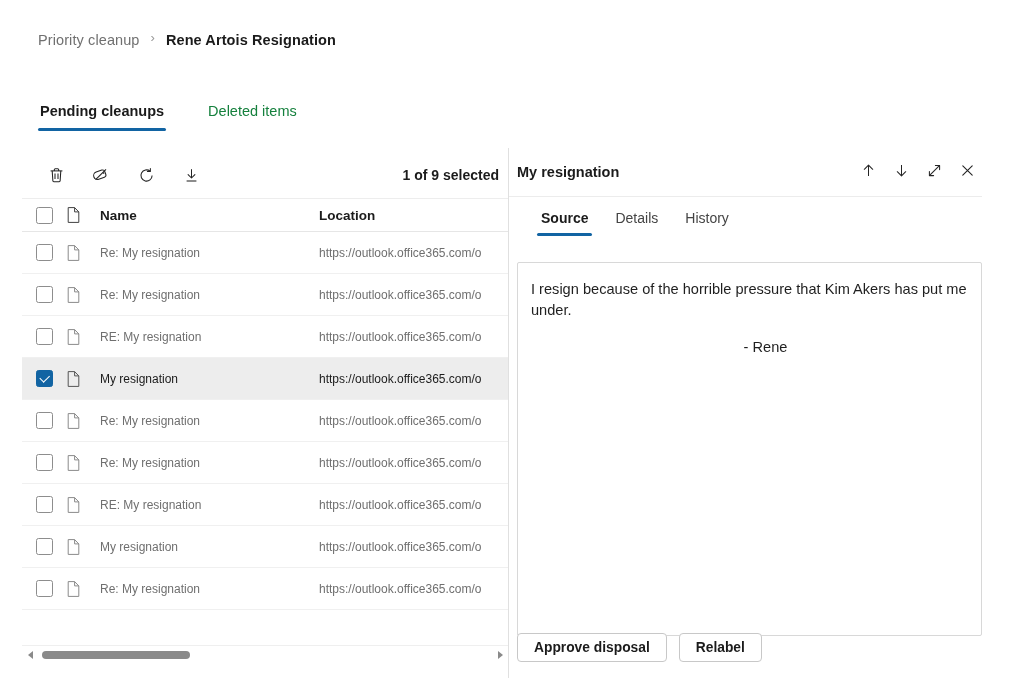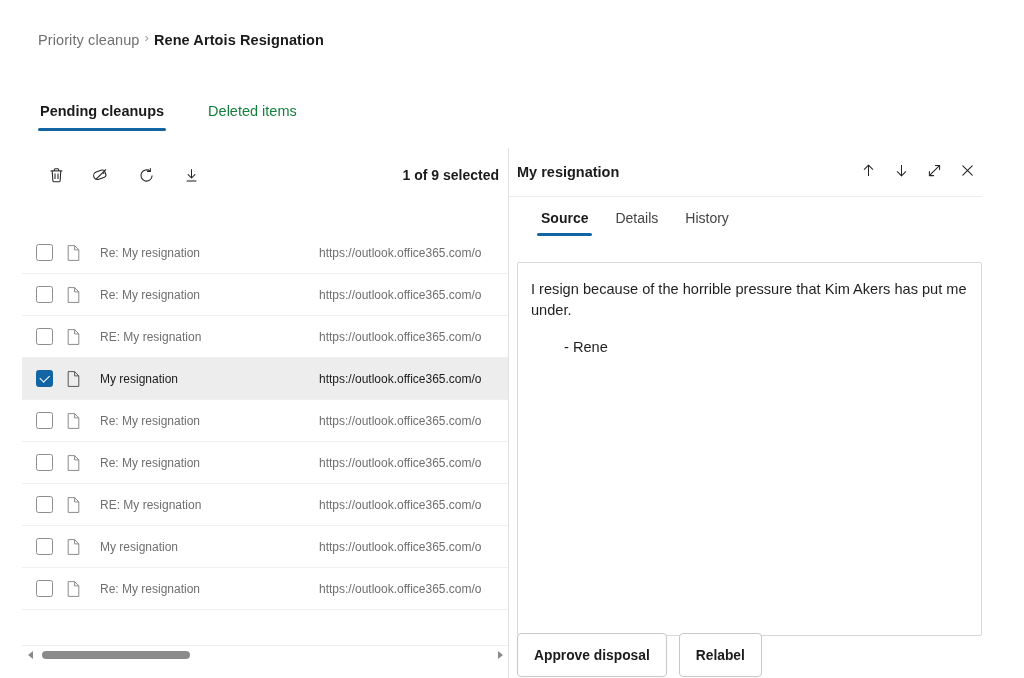--- a/index.html
+++ b/index.html
@@ -18,21 +18,21 @@
     -webkit-font-smoothing: antialiased;
   }
 
   
   .breadcrumb {
     position: absolute;
     left: 38px;
     top: 32px;
     display: flex;
     align-items: flex-start;
-    gap: 5px;
+    gap: 11px;
     font-size: 14.5px;
   }
   .crumb-root {
     color: #707070;
     letter-spacing: 0.1px;
   }
   .crumb-sep {
     color: #9a9a9a;
     font-size: 13px;
     line-height: 1;
@@ -328,31 +328,32 @@
     font-size: 14.6px;
     line-height: 1.42;
     color: #1f1f1f;
   }
   .src-sign {
     font-size: 14.6px;
     line-height: 1.42;
     color: #1f1f1f;
     margin-top: 17px;
     padding-left: 33px;
+    text-align: center;
   }
 
   .panel-footer {
     position: absolute;
     left: 8px;
     top: 485px;
     display: flex;
     gap: 12px;
   }
   .btn {
-    height: 44px;
+    height: 29px;
     min-width: 70px;
     padding: 0 16px;
     border: 1px solid #c8c8c8;
     border-radius: 4px;
     background: #ffffff;
     font-family: "Liberation Sans", sans-serif;
     font-size: 13.8px;
     font-weight: bold;
     color: #1b1b1b;
     cursor: pointer;
@@ -420,20 +421,33 @@
           <path d="M9.5 3.2v8.4"></path>
           <path d="M6.1 8.6l3.4 3.4 3.4-3.4" stroke-linecap="round" stroke-linejoin="round"></path>
           <path d="M4.6 15.0h9.8"></path>
         </svg>
       </span>
     </div>
 
     <div class="selected-count">1 of 9 selected</div>
   </div>
 
+  <div class="list-head">
+    <div class="c-check">
+      <div class="cb"></div>
+    </div>
+    <div class="c-icon">
+      <svg width="15" height="18" viewBox="0 0 15 18" fill="none" stroke="#404040" stroke-width="1">
+        <path d="M2.2 1.6h6.4l4.2 4.3v10.5H2.2z" stroke-linejoin="round"></path>
+        <path d="M8.6 1.6v4.3h4.2" stroke-linejoin="round"></path>
+      </svg>
+    </div>
+    <div class="c-name">Name</div>
+    <div class="c-loc">Location</div>
+  </div>
 
   <div class="rows">
 
     <div class="row">
       <div class="c-check">
           <div class="cb"></div>
         </div>
       <div class="c-icon">
           <svg width="15" height="18" viewBox="0 0 15 18" fill="none" stroke="#8a8a8a" stroke-width="1">
             <path d="M2.2 1.6h6.4l4.2 4.3v10.5H2.2z" stroke-linejoin="round"></path>

